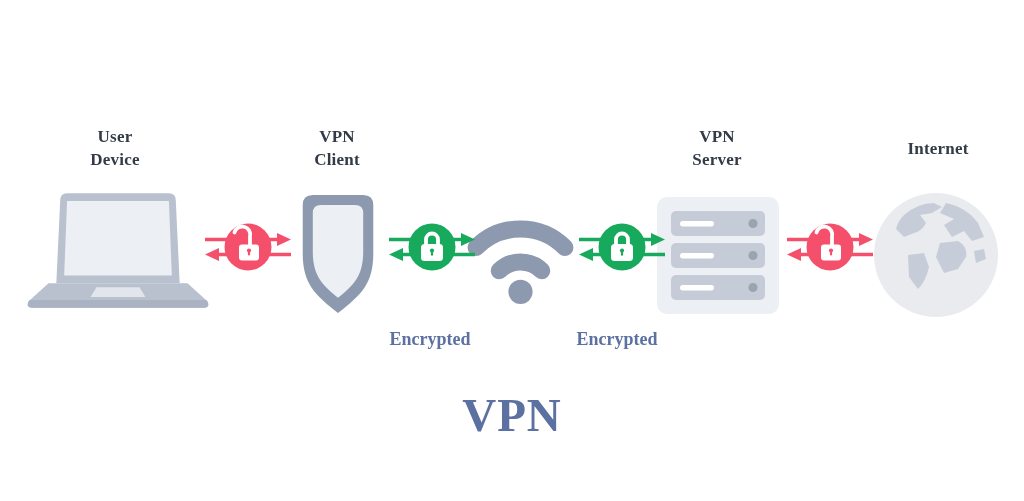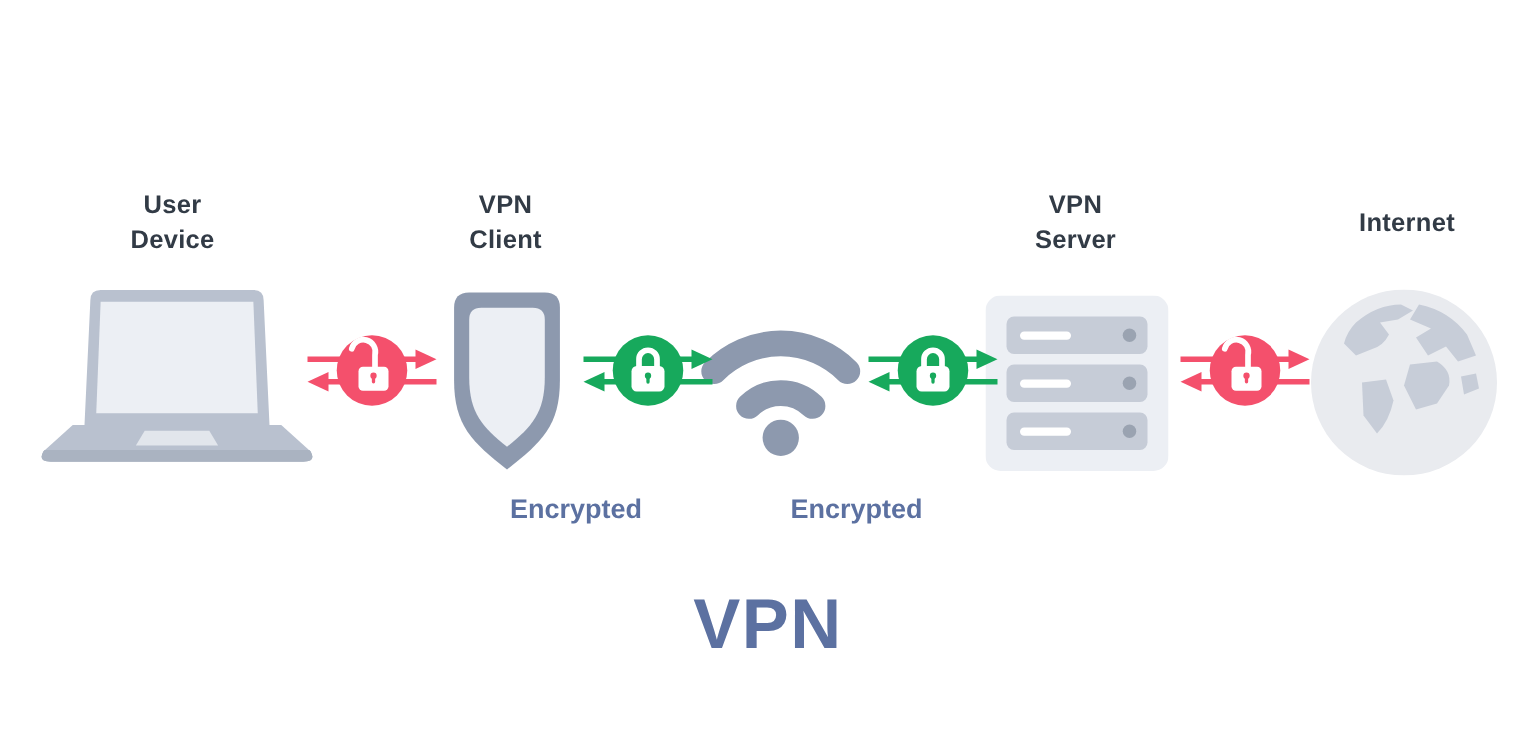--- a/index.html
+++ b/index.html
@@ -1,30 +1,30 @@
 <!DOCTYPE html>
 <html style="--heading-text: #323B46; --accent-text: #5C71A1; --unencrypted: #F4506C; --encrypted: #17A95C; --icon-gray: #8D99AE; --icon-light: #ECEFF4; --icon-mid: #B9C1CF; --server-bar: #C6CCD7; --server-dot: #9AA3B1; --globe-fill: #E9EBEF; --globe-land: #C7CDD8;"><head>
 <meta charset="utf-8">
 <style>
   html,body{margin:0;padding:0;background:#ffffff;}
   .canvas{
     position:relative;width:1024px;height:501px;background:#ffffff;overflow:hidden;
-    font-family:Liberation Sans, sans-serif;
+    font-family:Liberation Serif, serif;
   }
   .node-label{
     position:absolute;top:121px;height:54px;width:200px;
     display:flex;align-items:center;justify-content:center;
     text-align:center;white-space:pre-line;
     font-size:17px;font-weight:bold;line-height:23px;
     color:var(--heading-text,#323B46);letter-spacing:0.2px;
   }
   .icon{position:absolute;}
   .lock{position:absolute;top:219px;width:90px;height:56px;}
   .enc-label{
-    position:absolute;top:329px;width:180px;
+    position:absolute;top:329px;width:180px;text-align:center;
     font-size:18px;font-weight:bold;color:var(--accent-text,#5C71A1);
   }
   .diagram-title{
     position:absolute;top:388px;left:0;width:1024px;text-align:center;
     font-size:47px;font-weight:800;letter-spacing:1px;
     color:var(--accent-text,#5C71A1);
   }
 </style>
 </head>
 <body>

